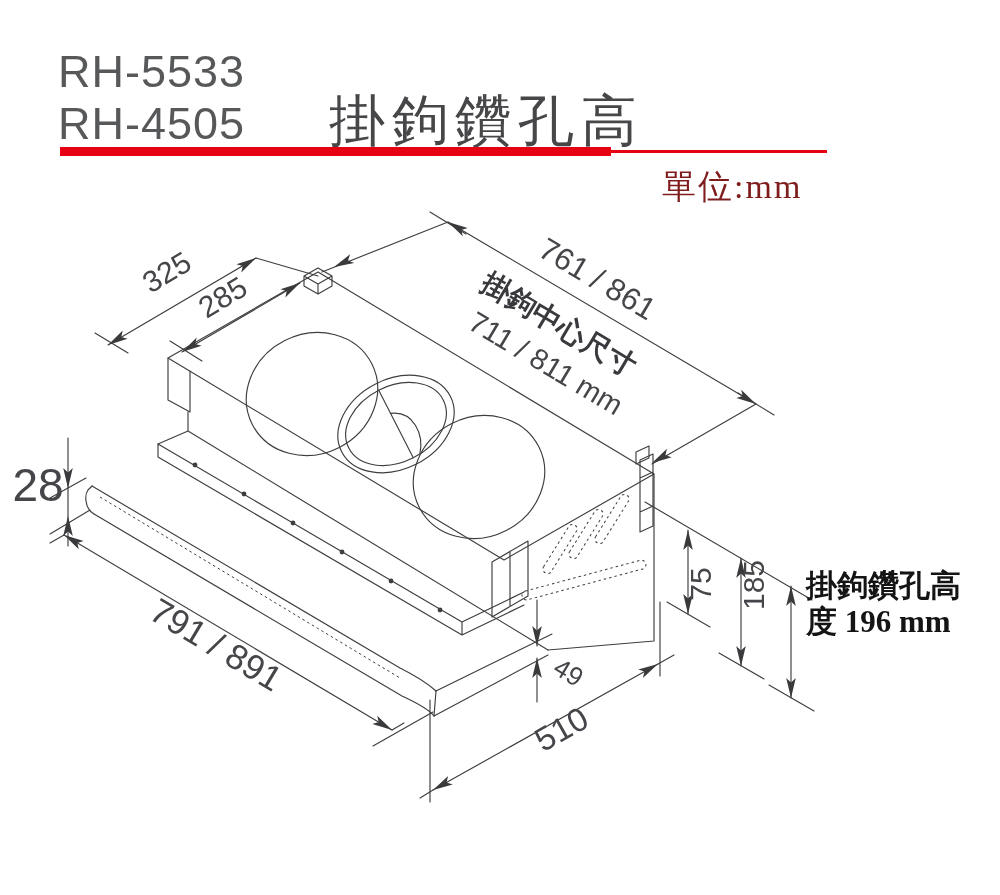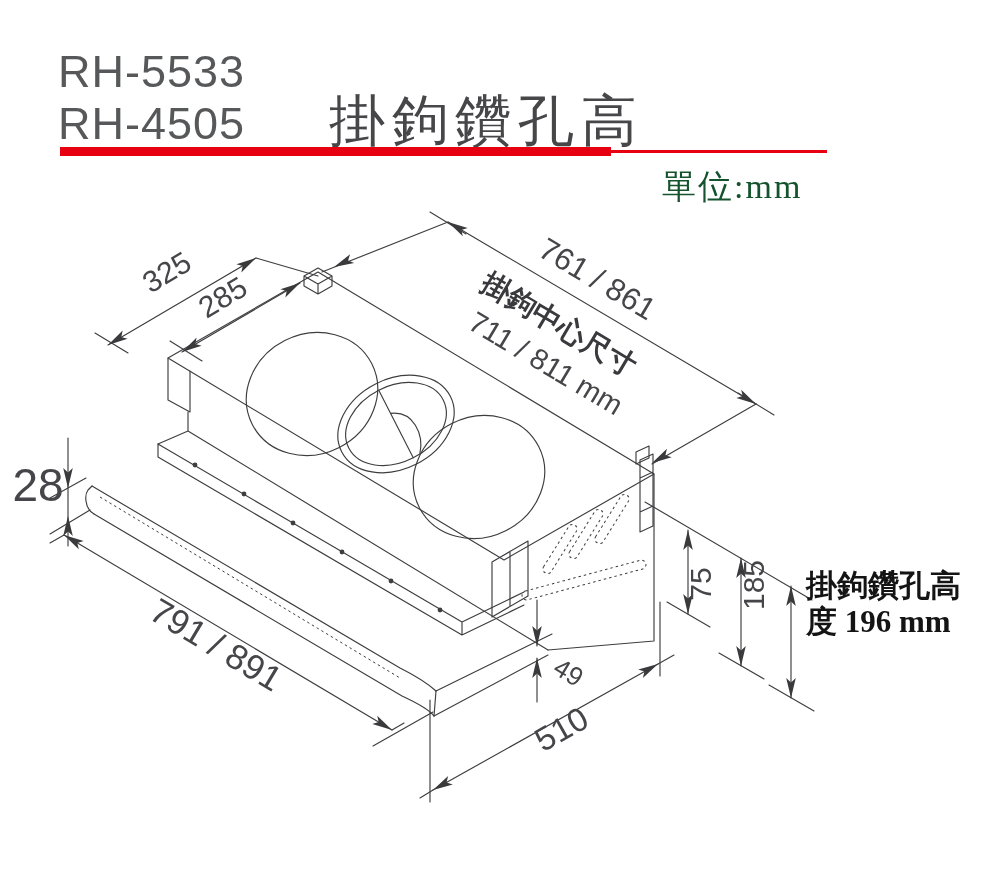--- a/index.html
+++ b/index.html
@@ -5,21 +5,21 @@
   html,body{margin:0;padding:0;background:#ffffff;}
   body{width:1000px;height:895px;position:relative;overflow:hidden;
        font-family:"Liberation Sans","DejaVu Sans",sans-serif;}
   .abs{position:absolute;}
   #models{left:58px;top:46px;font-size:45px;line-height:52px;color:#57585a;
           letter-spacing:1px;font-weight:400;}
   #title{left:329px;top:84px;font-size:56px;color:#47474a;letter-spacing:7px;
          font-family:"Liberation Serif","DejaVu Serif",serif;font-weight:500;}
   #rule-thick{left:60px;top:147px;width:551px;height:9px;background:#e60012;}
   #rule-thin{left:611px;top:150px;width:216px;height:3px;background:#e60012;}
-  #unit{left:662px;top:164px;font-size:34px;color:#14532d;letter-spacing:2px;
+  #unit{left:662px;top:164px;font-size:34px;color:#7f1d1d;letter-spacing:2px;
         font-family:"Liberation Serif","DejaVu Serif",serif;}
   svg{position:absolute;left:0;top:0;}
   .ln{stroke:#3e3e40;stroke-width:1.15;fill:none;stroke-linecap:round;stroke-linejoin:round;}
   .bead{stroke:#3e3e40;stroke-width:1;fill:none;stroke-dasharray:2.5 3;}
   .arw{fill:#3a3a3c;stroke:none;}
   .dot{fill:#3e3e40;stroke:none;}
   text{user-select:none;}
   .dim-num{font-family:"Liberation Sans","DejaVu Sans",sans-serif;fill:#46464a;}
   .dim-cjk{font-family:"Liberation Serif","DejaVu Serif",serif;fill:#3a3a3e;font-weight:600;}
   .note{font-family:"Liberation Serif","DejaVu Serif",serif;fill:#141414;font-weight:700;}

